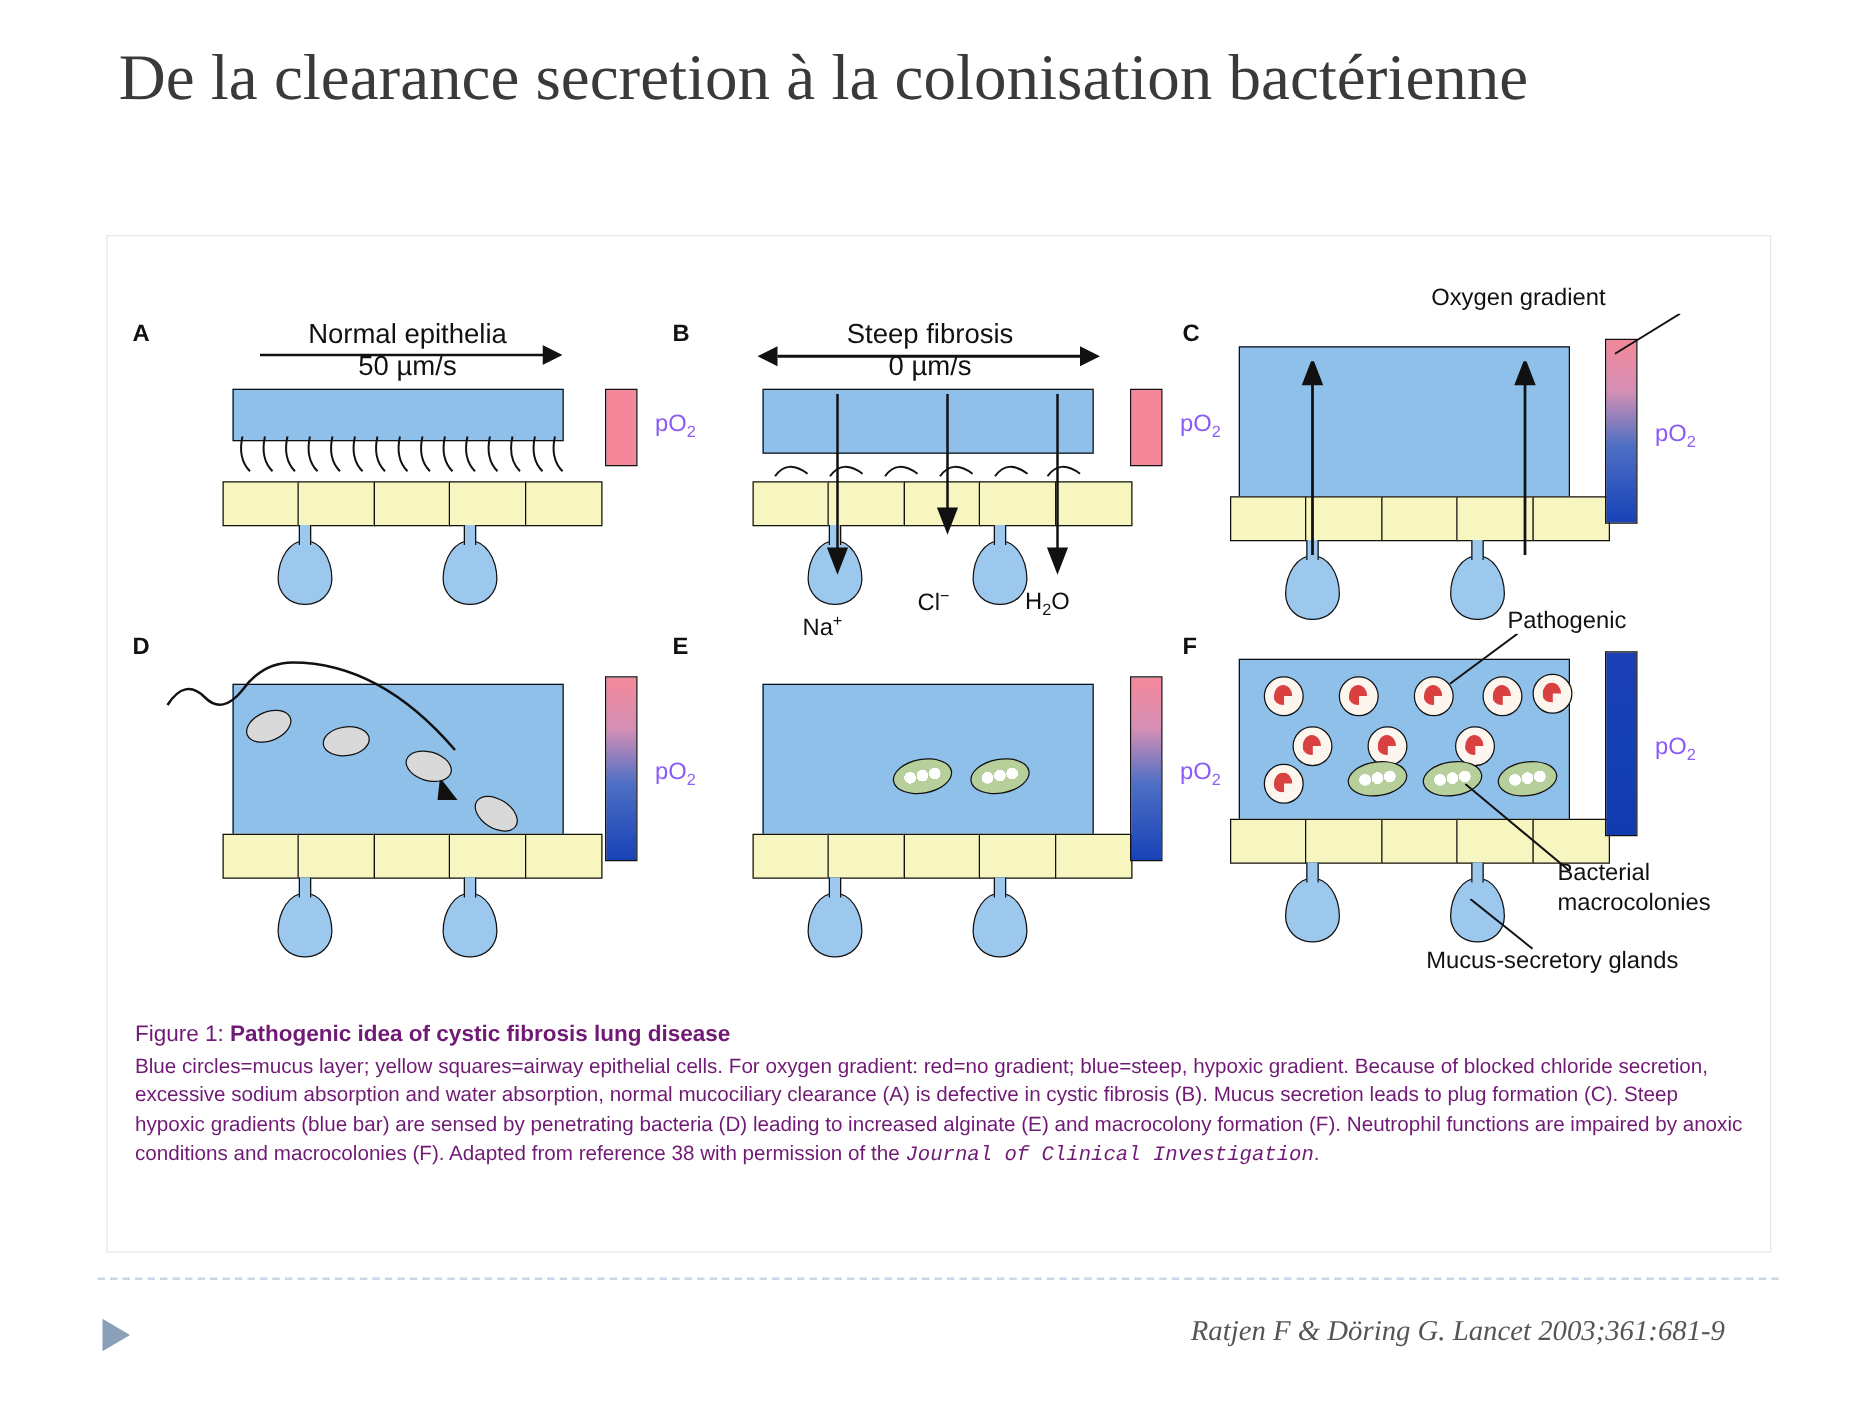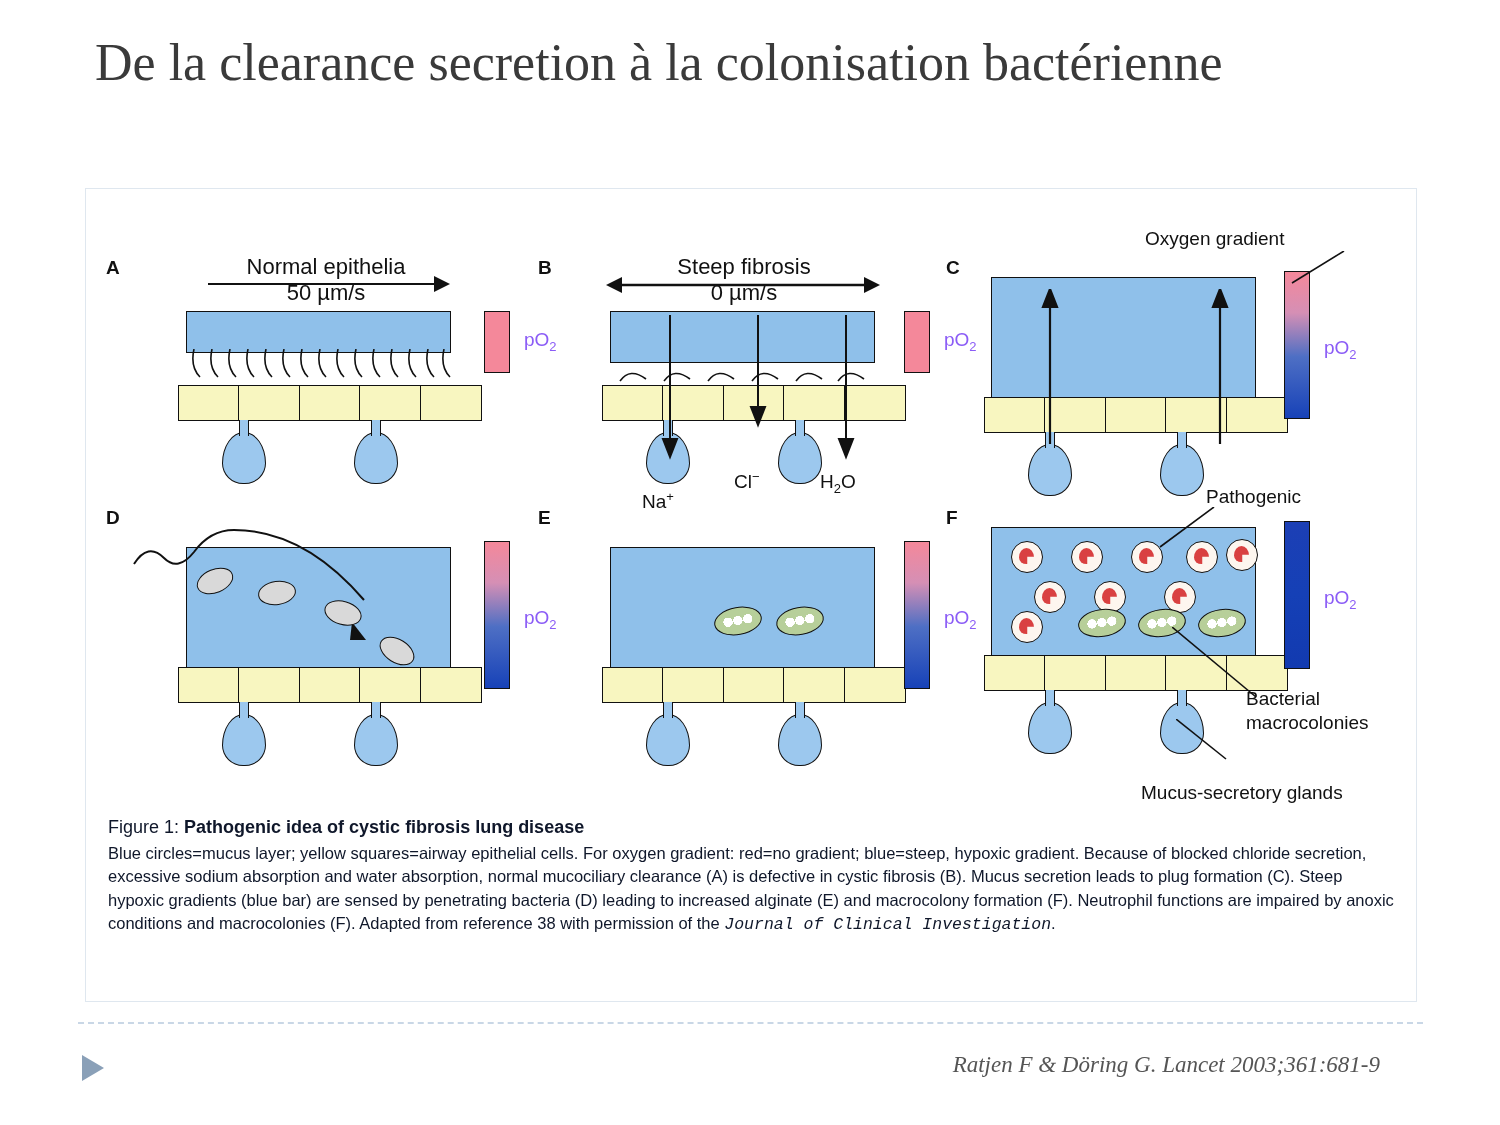--- a/index.html
+++ b/index.html
@@ -75,21 +75,21 @@
   .neut:after{
     content:"";position:absolute;left:7px;top:6px;width:15px;height:16px;background:#d94141;
     border-radius:50% 50% 50% 50%/60% 60% 40% 40%;
     clip-path:polygon(0 0,100% 0,100% 55%,55% 55%,55% 100%,0 100%);
   }
   .mucus-gray{
     position:absolute;width:36px;height:22px;background:#d9d9d9;border:1.6px solid #111;border-radius:50%;
   }
   .callout{position:absolute;font-size:19px;color:#111;line-height:1.25;}
   .caption{
-    position:absolute;left:22px;top:628px;width:1290px;color:#0f172a;
+    position:absolute;left:22px;top:628px;width:1290px;color:#701a75;
   }
   .cap-line1{font-size:18px;}
   .cap-line1 b{font-weight:bold;}
   .cap-body{font-size:16.5px;line-height:1.42;margin-top:4px;}
   .cap-body i{font-style:italic;font-family:Liberation Mono, monospace;}
   .footer-rule{
     position:absolute;left:78px;top:1022px;width:1345px;height:0;
     border-top:2px dashed #c9d7e6;
   }
   .footer-tri{
@@ -299,21 +299,21 @@
 
     <div class="callout" style="left:1120px;top:296px;">Pathogenic</div>
     <svg style="position:absolute;left:1070px;top:318px;" width="66" height="44">
       <line x1="58" y1="0" x2="4" y2="40" stroke="#111" stroke-width="1.6"></line>
     </svg>
     <div class="callout" style="left:1160px;top:498px;white-space:pre-line;">Bacterial
 macrocolonies</div>
     <svg style="position:absolute;left:1086px;top:438px;" width="90" height="78">
       <line x1="0" y1="0" x2="84" y2="70" stroke="#111" stroke-width="1.6"></line>
     </svg>
-    <div class="callout" style="left:1055px;top:568px;margin-top:24px;">Mucus-secretory glands</div>
+    <div class="callout" style="left:1055px;top:568px;">Mucus-secretory glands</div>
     <svg style="position:absolute;left:1090px;top:530px;" width="70" height="48">
       <line x1="0" y1="0" x2="50" y2="40" stroke="#111" stroke-width="1.6"></line>
     </svg>
 
     <div class="caption">
       <div class="cap-line1">
         <span>Figure 1:</span>
         <b>Pathogenic idea of cystic fibrosis lung disease</b>
       </div>
       <div class="cap-body">

